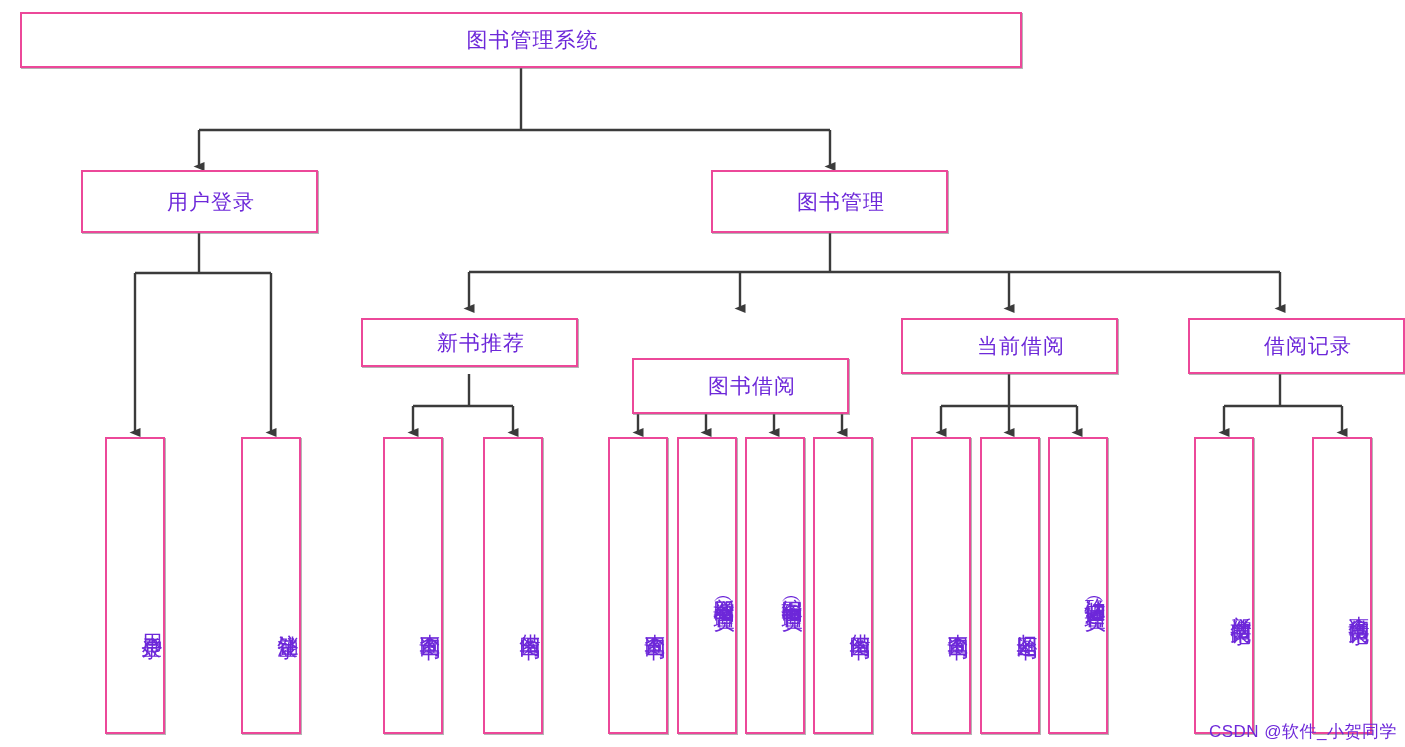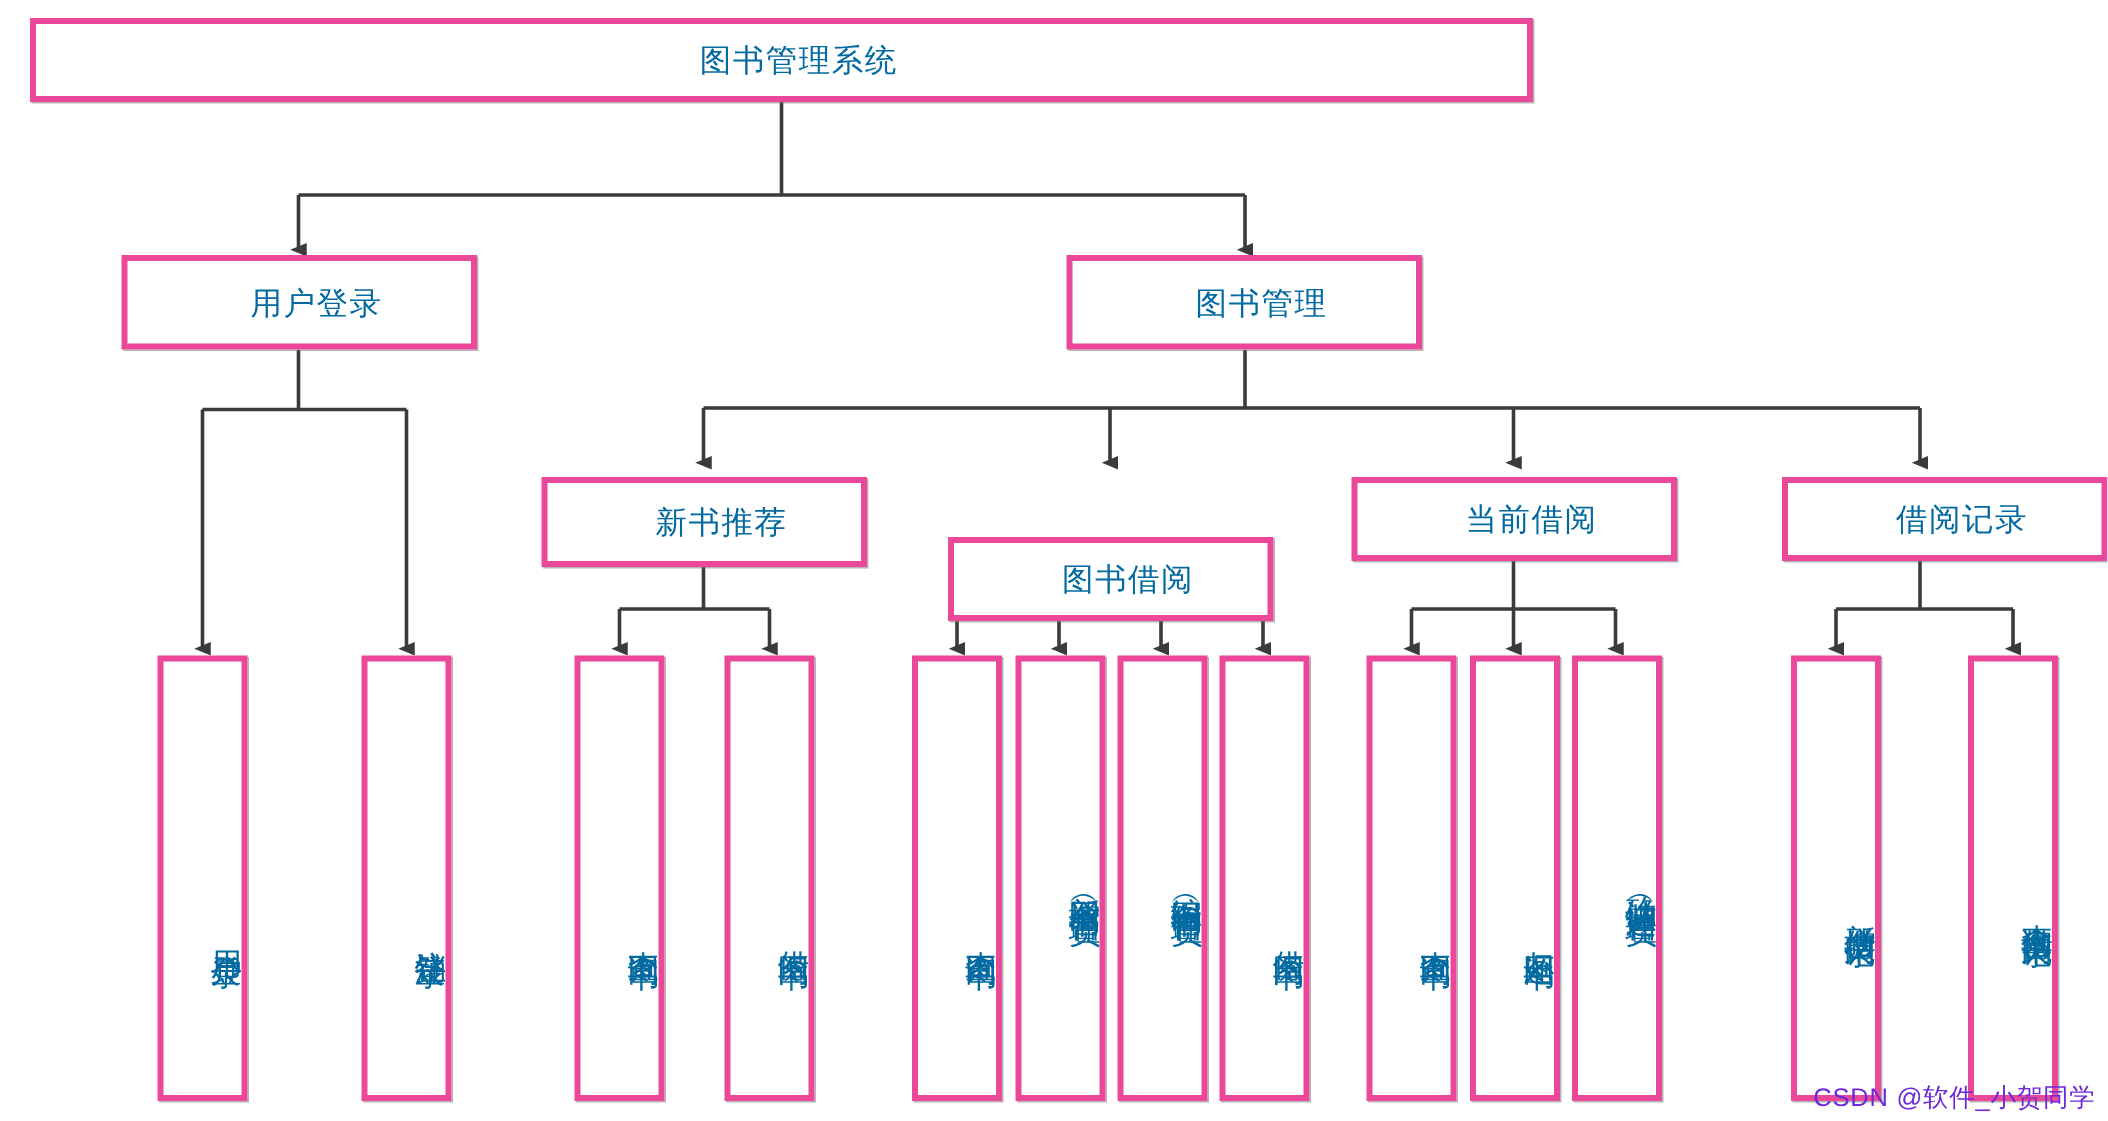--- a/index.html
+++ b/index.html
@@ -20,26 +20,26 @@
   svg#edges {
     position: absolute;
     left: 0;
     top: 0;
     width: 1405px;
     height: 747px;
   }
   .node {
     position: absolute;
     box-sizing: border-box;
-    border: 4px solid #ec4899;
+    border: 2px solid #ec4899;
     background: #ffffff;
     display: flex;
     align-items: center;
     justify-content: center;
-    color: #0369a1;
+    color: #6d28d9;
     box-shadow: 1px 1px 0 rgba(120,120,120,0.55);
     padding-left: 23px;
   }
   .node.horiz {
     font-size: 21px;
     letter-spacing: 1px;
   }
   .node.vert {
     writing-mode: vertical-rl;
     text-orientation: upright;
@@ -126,21 +126,21 @@
     <span class="node-label">图书管理系统</span>
   </div>
 
   <div class="node horiz" style="left:81px; top:170px; width:237px; height:63px;">
     <span class="node-label">用户登录</span>
   </div>
   <div class="node horiz" style="left:711px; top:170px; width:237px; height:63px;">
     <span class="node-label">图书管理</span>
   </div>
 
-  <div class="node horiz" style="left:361px; top:318px; width:217px; height:60px;">
+  <div class="node horiz" style="left:361px; top:318px; width:217px; height:49px;">
     <span class="node-label">新书推荐</span>
   </div>
   <div class="node horiz" style="left:632px; top:318px; width:217px; height:56px;margin-top:40px;">
     <span class="node-label">图书借阅</span>
   </div>
   <div class="node horiz" style="left:901px; top:318px; width:217px; height:56px;">
     <span class="node-label">当前借阅</span>
   </div>
   <div class="node horiz" style="left:1172px; top:318px; width:217px; height:56px;margin-left:16px;">
     <span class="node-label">借阅记录</span>

